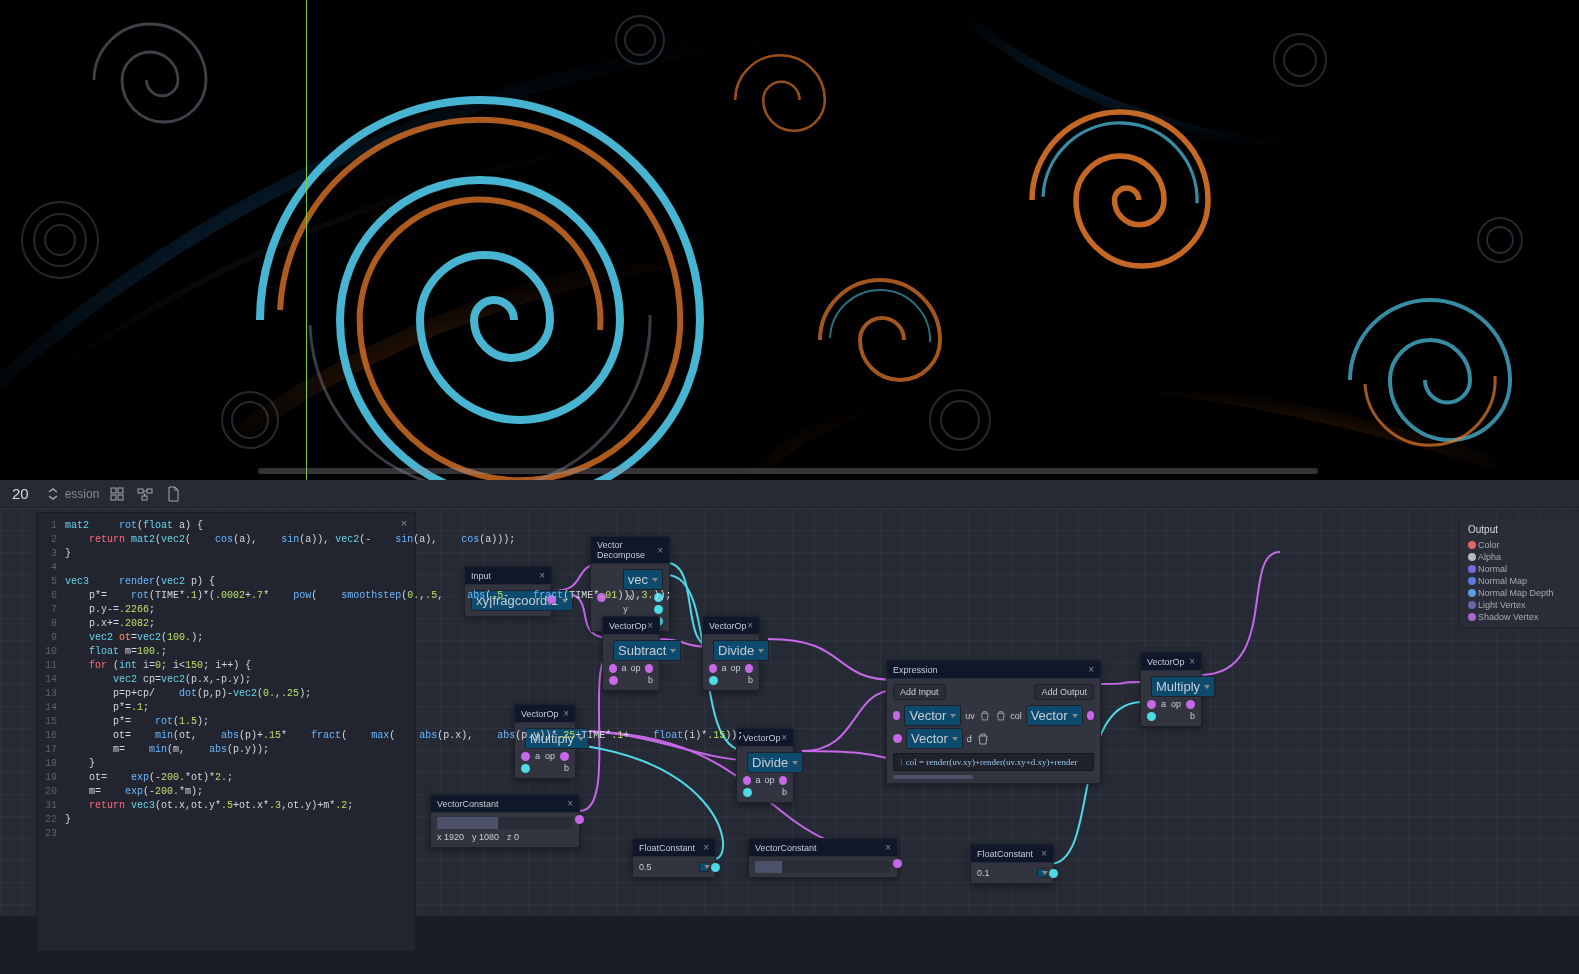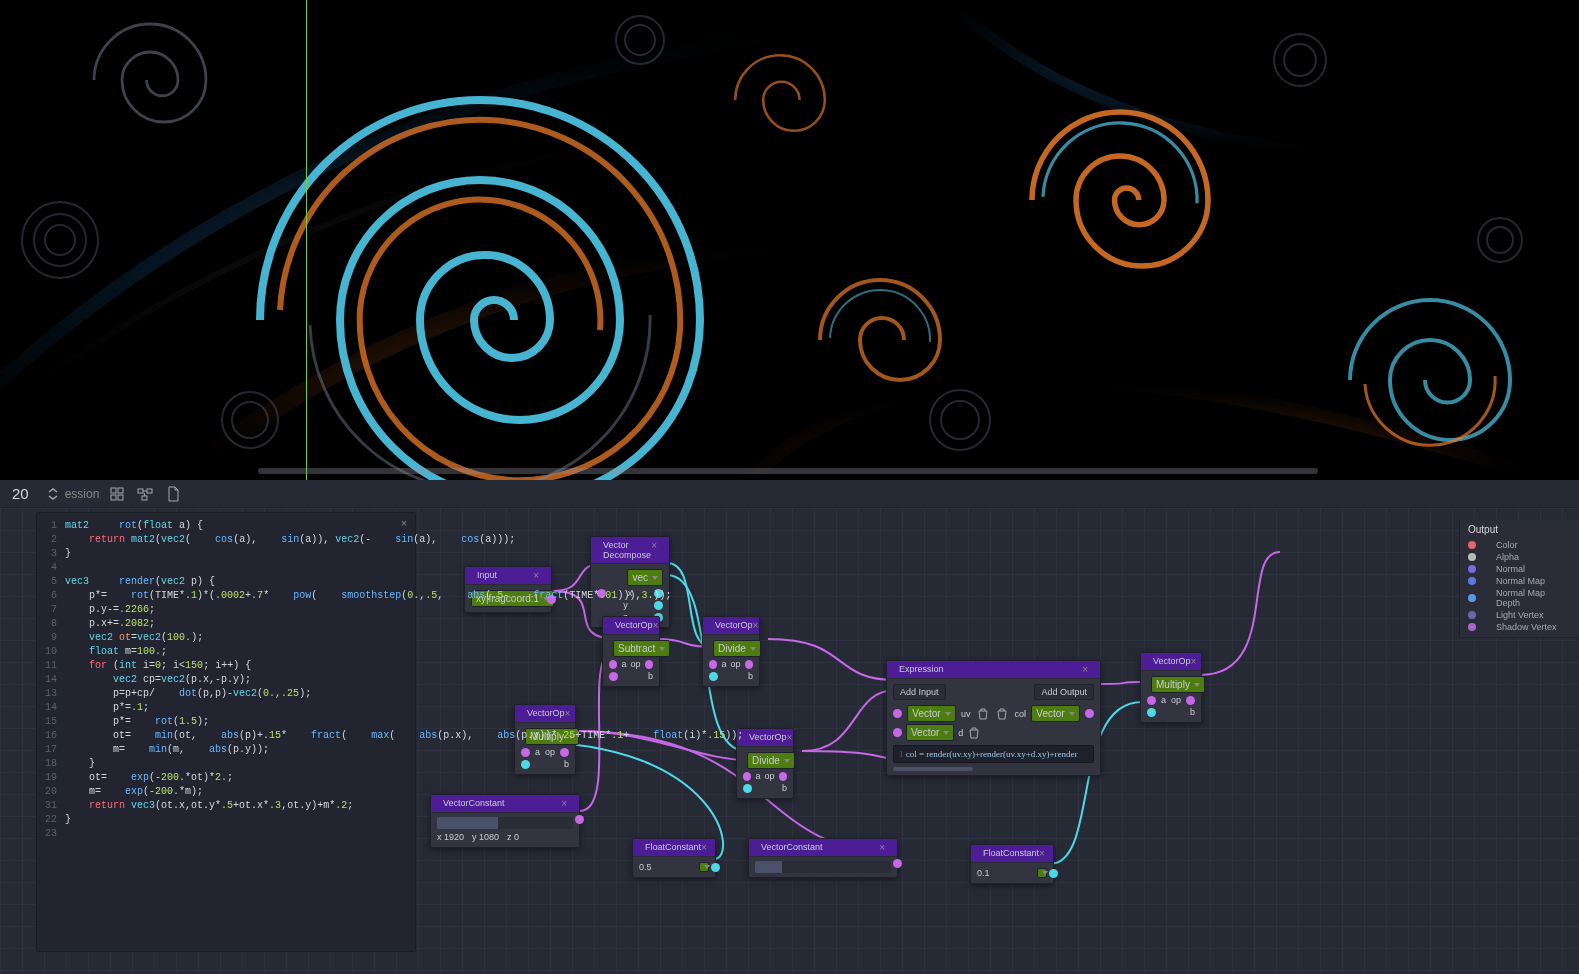--- a/index.html
+++ b/index.html
@@ -34,21 +34,21 @@
   left: 258px;
   width: 1060px;
   height: 6px;
   background: rgba(150,150,160,0.35);
   border-radius: 3px;
 }
 
 .bottom {
   position: relative;
   width: 100%;
-  height: 494px;
+  height: 436px;
   display: flex;
   background: #262a35;
 }
 .toolbar {
   position: absolute;
   top: 0;
   left: 0;
   right: 0;
   height: 28px;
   display: flex;
@@ -133,36 +133,36 @@
 .node {
   position: absolute;
   background: #32353f;
   border: 1px solid #1e212a;
   border-radius: 2px;
   box-shadow: 0 2px 6px rgba(0,0,0,0.4);
 }
 .node-hd {
   display: flex;
   justify-content: space-between;
-  align-items: flex-start;
-  padding: 3px 12px;
-  background: #4c1d95;
+  align-items: center;
+  padding: 3px 6px;
+  background: #0f172a;
   border-bottom: 1px solid #282b34;
   font-size: 9px;
 }
 .node-x { color: #888; cursor: pointer; font-size: 10px; }
 .node-bd { padding: 4px 6px; }
 .sel {
   display: inline-flex;
   align-items: center;
-  background: #4d7c0f;
+  background: #0c4a6e;
   border: 1px solid #1e212a;
   border-radius: 2px;
   padding: 2px 4px;
-  font-size: 10px;
+  font-size: 13px;
   gap: 4px;
   cursor: pointer;
 }
 .sel::after {
   content: '';
   width: 0; height: 0;
   border-left: 3px solid transparent;
   border-right: 3px solid transparent;
   border-top: 4px solid #888;
 }
@@ -207,21 +207,21 @@
   position: absolute;
   top: 12px;
   right: 0;
   width: 120px;
   background: #2a2d37;
   border-left: 1px solid #1e212a;
   border-bottom: 1px solid #1e212a;
   padding: 4px 8px;
 }
 .out-hd { font-size: 10px; margin-bottom: 4px; color: #d4d8de; }
-.out-it { display: flex; align-items: center; gap: 20px; font-size: 9px; padding: 1px 0; color: #a4a8b0; }
+.out-it { display: flex; align-items: center; gap: 2px; font-size: 9px; padding: 1px 0; color: #a4a8b0; }
 .dot { width: 8px; height: 8px; border-radius: 50%; }
 </style>
 </head>
 <body>
 
 <div class="viewport">
   <svg viewBox="0 0 1579 480" preserveAspectRatio="xMidYMid slice">
     <defs>
       <radialGradient id="g1" cx="50%" cy="50%" r="50%">
         <stop offset="0%" stop-color="#5fd8ff" stop-opacity="1"></stop>

